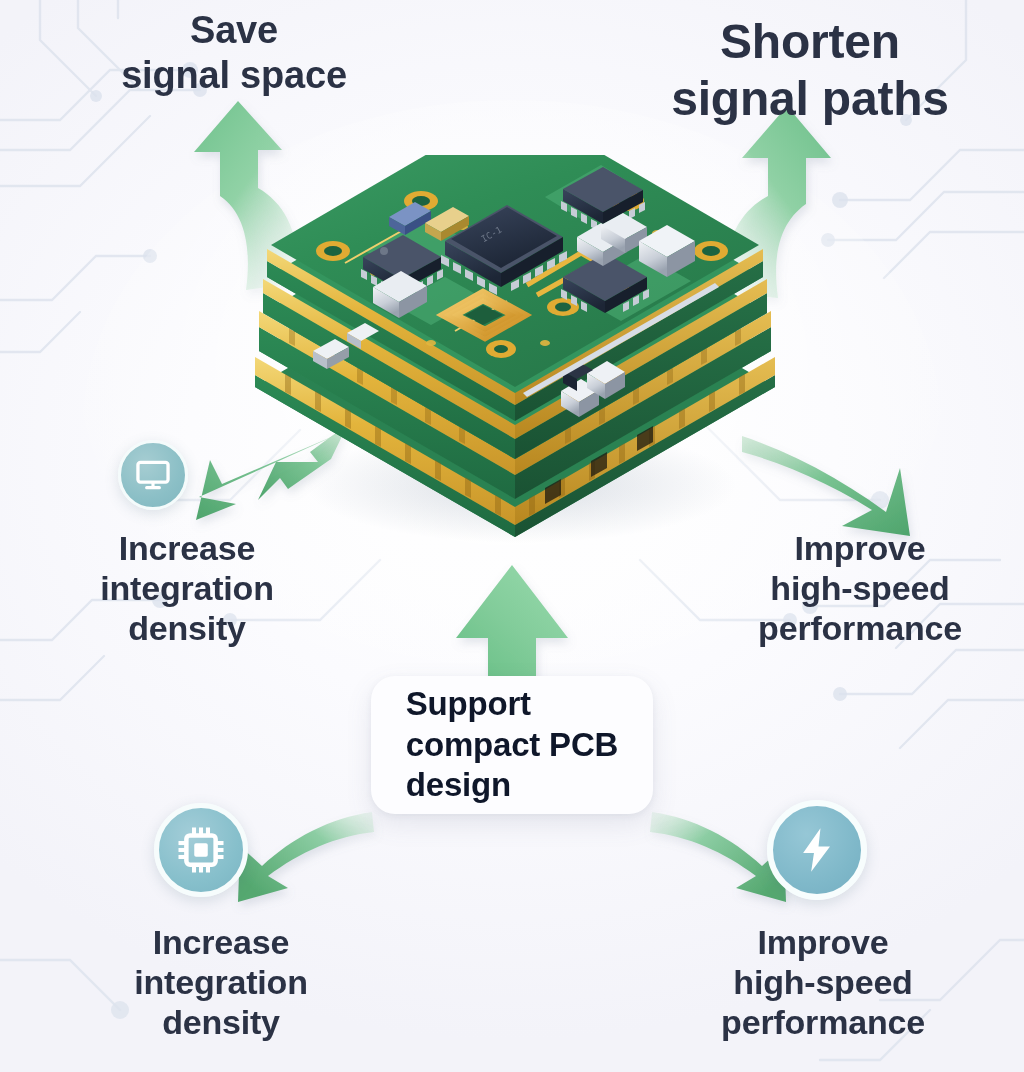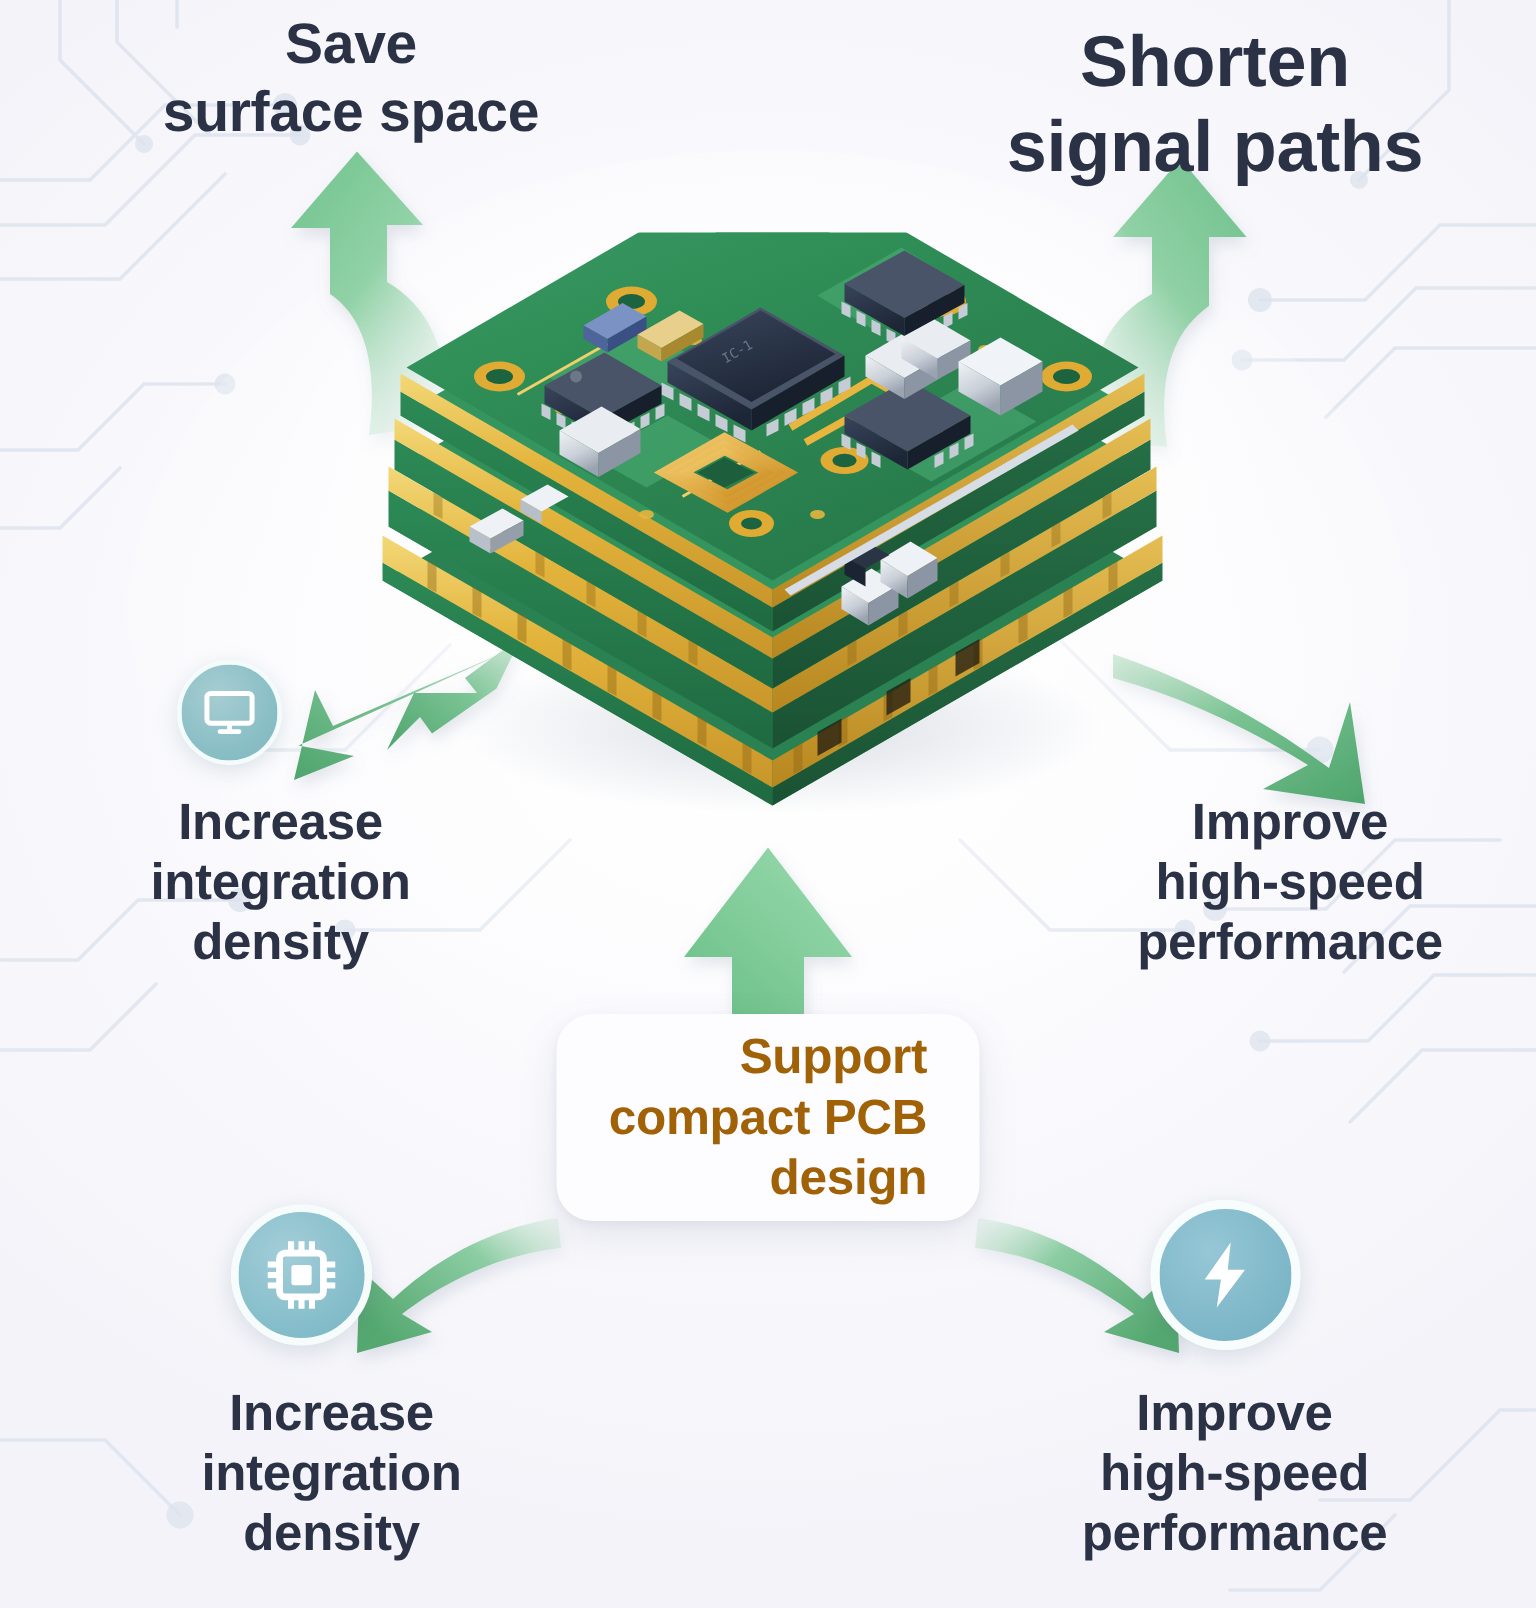--- a/index.html
+++ b/index.html
@@ -43,25 +43,25 @@
     position:absolute;
     left:371px; top:676px;
     width:282px; height:138px;
     background:#fdfdff;
     border-radius:24px;
     box-shadow:0 10px 26px rgba(90,100,130,0.13),
                0 2px 6px rgba(90,100,130,0.08);
     display:flex; align-items:center; justify-content:center;
   }
   .center-card-text {
-    color:#a16207;
+    color:#0f172a;
     font-size:33px;
     font-weight:600;
     line-height:1.24;
-    text-align:right;
+    text-align:left;
     white-space:pre-line;
     letter-spacing:-0.2px;
   }
 
   
   .icon-badge {
     position:absolute;
     border-radius:50%;
     display:flex; align-items:center; justify-content:center;
     box-shadow:0 4px 14px rgba(80,110,130,0.18);
@@ -592,21 +592,21 @@
     </svg>
   </div>
 
   <div class="center-card">
     <div class="center-card-text">Support
 compact PCB
 design</div>
   </div>
 
   <div class="label l-tl">Save
-surface space</div>
+signal space</div>
   <div class="label l-tr">Shorten
 signal paths</div>
   <div class="label l-ml">Increase
 integration
 density</div>
   <div class="label l-mr">Improve
 high-speed
 performance</div>
   <div class="label l-bl">Increase
 integration

